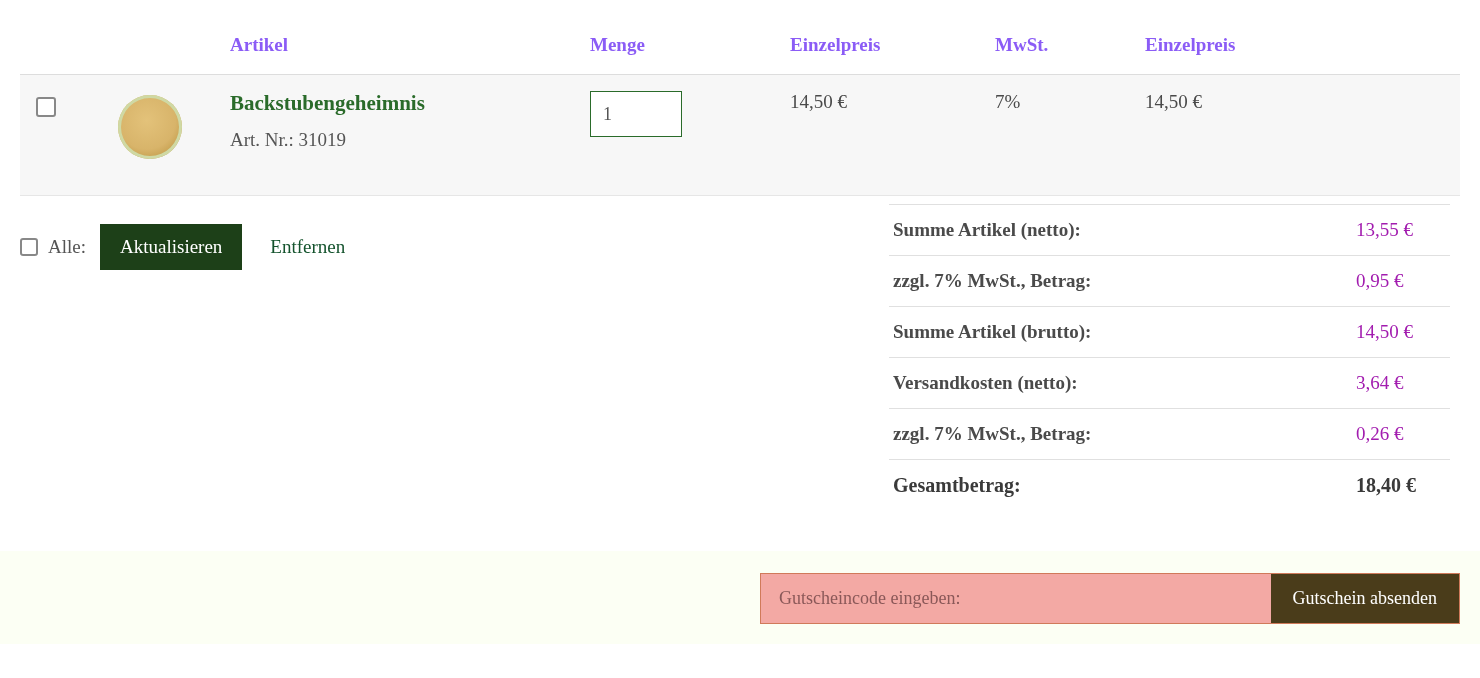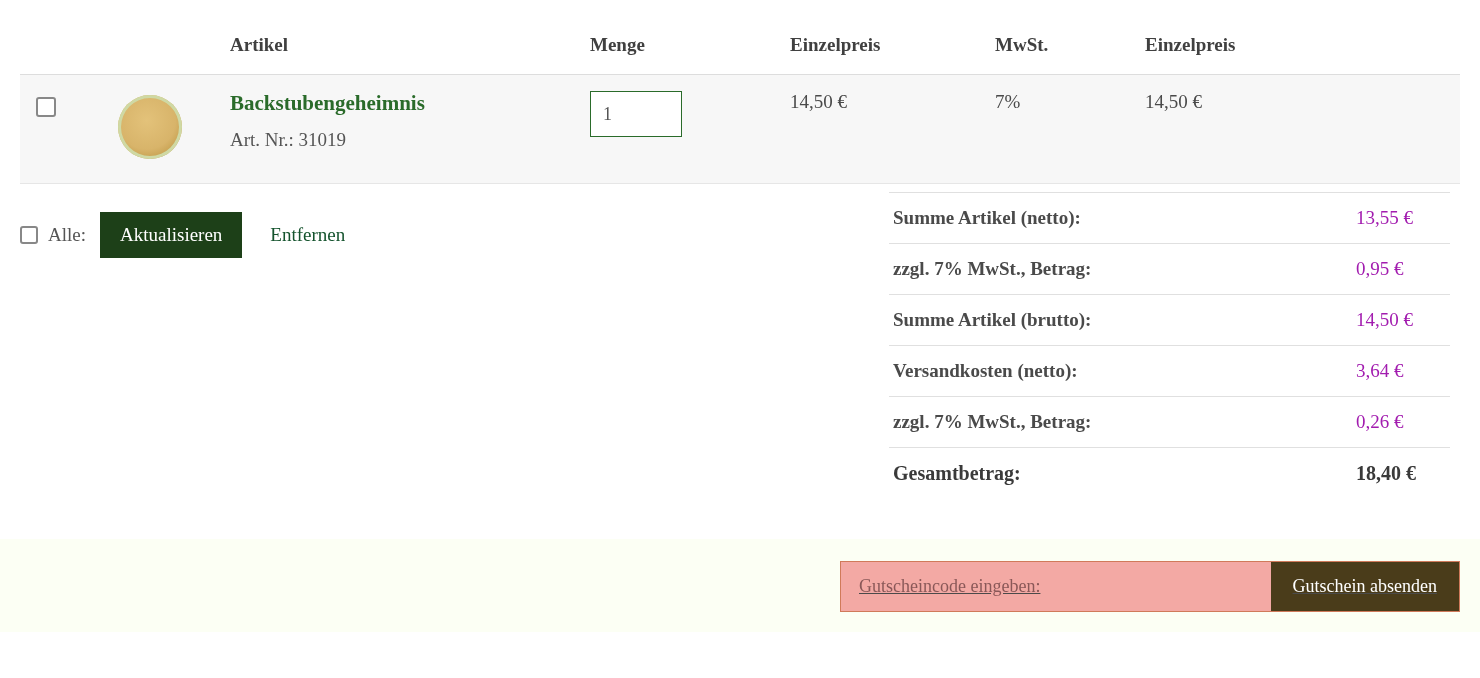--- a/index.html
+++ b/index.html
@@ -10,26 +10,26 @@
     background: #fff;
     width: 1480px;
   }
   .cart-wrap { padding: 20px 20px 0 20px; }
 
   .cart-table { width: 100%; border-collapse: collapse; }
   .cart-table th {
     text-align: left;
     padding: 14px 10px 18px 10px;
     font-weight: bold;
-    color: #404040;
+    color: #8b5cf6;
     font-size: 19px;
   }
   .cart-table tbody tr { background: #f7f7f7; }
   .cart-table td {
-    padding: 16px 10px 24px 10px;
+    padding: 16px 10px 36px 10px;
     vertical-align: top;
     border-top: 1px solid #ddd;
     border-bottom: 1px solid #e6e6e6;
   }
   .col-check { width: 60px; }
   .col-img   { width: 140px; }
   .col-art   { width: 360px; }
   .col-qty   { width: 200px; }
   .col-up    { width: 205px; }
   .col-vat   { width: 150px; }
@@ -101,24 +101,23 @@
   .totals-row.grand .totals-label,
   .totals-row.grand .totals-value { font-weight: bold; color: #3a3a3a; font-size: 20px; }
 
   
   .coupon-wrap {
     background: #fcfff4;
     margin-top: 40px;
     padding: 22px 20px 20px 20px;
   }
   .coupon {
-    width: 620px; margin-left: auto;
+    width: 700px; margin-left: auto;
     display: flex;
     border: 1px solid #d07a5a;
-    text-decoration: underline;
   }
   .coupon-input {
     flex: 1;
     border: none;
     background: #f3a9a4;
     padding: 14px 18px;
     font-family: inherit; font-size: 18px;
     color: #7a4a4a;
   }
   .coupon-input::placeholder { color: #8a5858; opacity: 1; }

